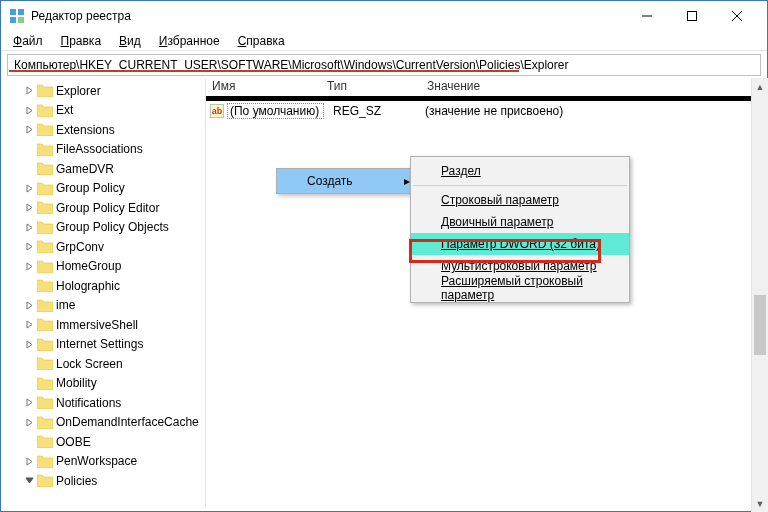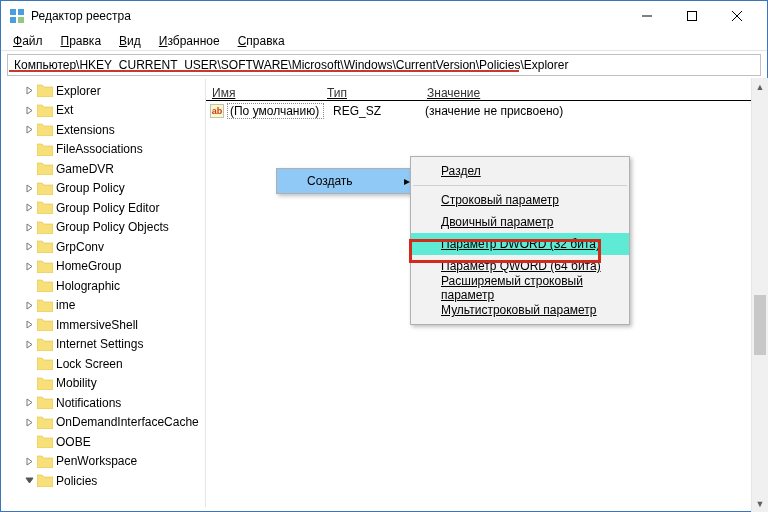--- a/index.html
+++ b/index.html
@@ -15,21 +15,21 @@
 .addressbar { height: 22px; border: 1px solid #c0c0c0; margin: 3px 6px; padding: 2px 6px; display: flex; align-items: center; }
 .addressbar span { white-space: nowrap; }
 .addr-underline { position: absolute; left: 9px; top: 70px; width: 510px; height: 2px; background: #c8392b; }
 .content { display: flex; height: calc(100% - 82px); }
 .tree { width: 205px; border-right: 1px solid #e5e5e5; overflow: hidden; padding-top: 2px; }
 .tree-row { display: flex; align-items: center; height: 19.5px; white-space: nowrap; }
 .tree-row .tw { width: 12px; text-align: center; color: #666; font-size: 10px; }
 .tree-row .tw svg { display: block; }
 .folder-icon { width: 16px; height: 13px; margin-right: 3px; flex-shrink: 0; }
 .listview { flex: 1; position: relative; }
-.list-header { display: flex; height: 22px; align-items: flex-end; border-bottom: 1px solid #000000; text-decoration: underline; }
+.list-header { display: flex; height: 22px; align-items: flex-start; border-bottom: 5px solid #000000; }
 .list-header .col { padding: 0 6px; color: #333; }
 .col-name { width: 115px; }
 .col-type { width: 100px; }
 .col-value { flex: 1; }
 .list-row { display: flex; height: 20px; align-items: center; padding-left: 4px; }
 .ab-icon { width: 14px; height: 14px; border: 1px solid #c0c0c0; background: #fef9c3; font-size: 9px; color: #c8392b; display: flex; align-items: center; justify-content: center; margin-right: 4px; flex-shrink: 0; font-weight: bold; }
 .list-row .cell { padding: 0 2px; }
 .context-menu { position: absolute; background: #f2f2f2; border: 1px solid #b0b0b0; box-shadow: 2px 2px 4px rgba(0,0,0,0.25); }
 .cm1 { left: 276px; top: 168px; width: 155px; }
 .submenu-item { background: #90c8f6; height: 24px; display: flex; align-items: center; padding: 0 20px 0 30px; justify-content: space-between; }
@@ -360,23 +360,22 @@
     <span>▸</span>
   </div>
 </div>
 
 <div class="context-menu cm2">
   <div class="item">Раздел</div>
   <div class="sep"></div>
   <div class="item">Строковый параметр</div>
   <div class="item">Двоичный параметр</div>
   <div class="item highlight">Параметр DWORD (32 бита)</div>
-  <div class="item">Параметр QWORD (64 бита)</div>
+  <div class="item">Мультистроковый параметр</div>
   <div class="item">Расширяемый строковый параметр</div>
-  <div class="item">Мультистроковый параметр</div>
 </div>
 
 <div class="red-box rb1"></div>
 
 <div class="scrollbar-v">
   <div class="sb-btn">▲</div>
   <div class="sb-thumb" style="height:60px;margin-top:200px"></div>
   <div class="sb-btn" style="position:absolute;bottom:0;width:100%">▼</div>
 </div>
 

